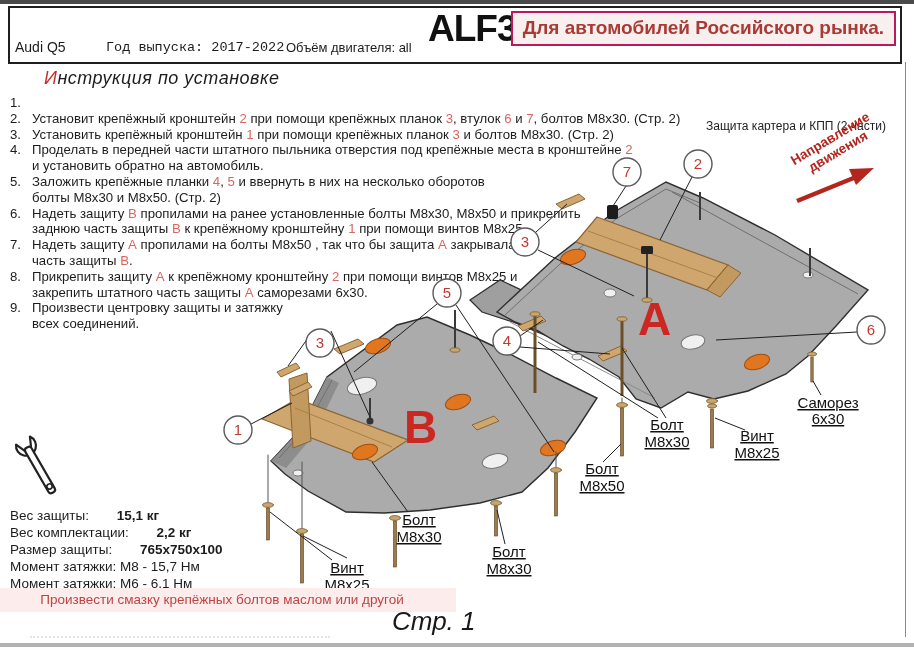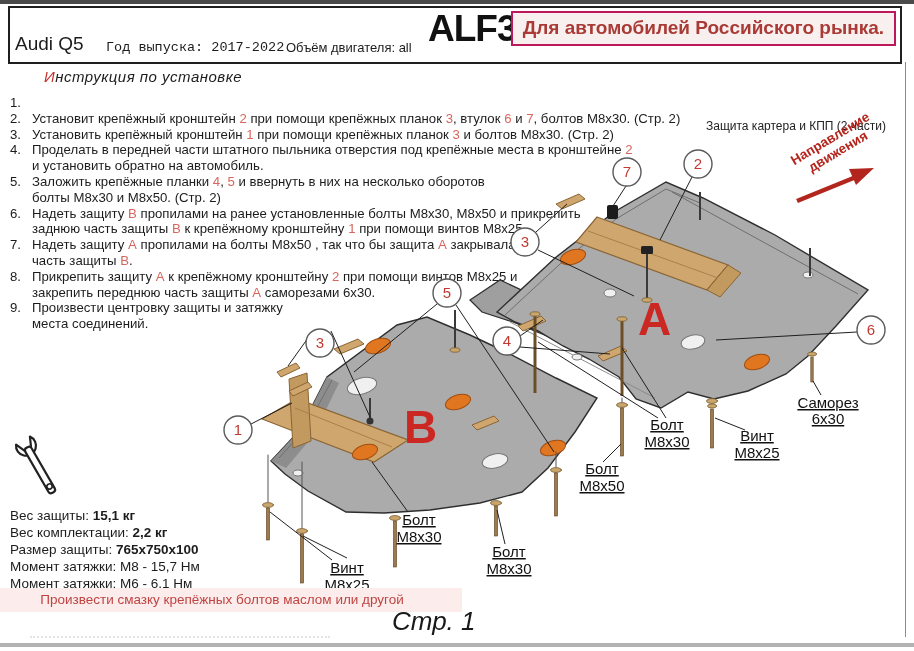--- a/index.html
+++ b/index.html
@@ -12,51 +12,51 @@
   .right-edge{position:absolute;left:905px;top:62px;width:1px;height:575px;background:#8a8a8a;}
 
   
   .header-box{position:absolute;left:8px;top:6px;width:890px;height:54px;border:2px solid #1f1f1f;background:#fff;}
   .part-number{position:absolute;left:418px;top:0px;font-size:37px;font-weight:bold;letter-spacing:-1px;color:#111;}
   .market-box{
     position:absolute;right:4px;top:3px;padding:4px 10px 5px 10px;
     border:2px solid #be185d;background:#f8f0ef;color:#a93a35;
     font-size:19px;font-weight:bold;white-space:nowrap;
   }
-  .hdr-model{position:absolute;left:5px;bottom:7px;font-size:19px;}
+  .hdr-model{position:absolute;left:5px;bottom:7px;font-size:14px;}
   .hdr-year{position:absolute;left:96px;bottom:7px;font-size:13.5px;font-family:Liberation Mono, monospace;}
   .hdr-engine{position:absolute;left:276px;bottom:7px;font-size:13px;}
 
   
-  .ins-title{position:absolute;left:44px;top:68px;font-size:15px;font-style:italic;color:#1d1d1d;letter-spacing:.5px;}
+  .ins-title{position:absolute;left:44px;top:68px;font-size:18px;font-style:italic;color:#1d1d1d;letter-spacing:.5px;}
   .ins-title .red{color:#c0302a;}
   .ins-list{position:absolute;left:10px;top:95px;width:680px;font-size:13.2px;line-height:15.8px;}
   .ins-item{display:flex;white-space:nowrap;}
   .ins-num{width:20px;flex:0 0 20px;}
   .ins-text{padding-left:2px;}
   .red-ref{color:#d9665e;}
 
   
   .diagram-caption{position:absolute;left:706px;top:91px;font-size:12px;color:#222;margin-top:28px;}
 
   
   .direction-label{
     position:absolute;left:770px;top:130px;width:128px;text-align:center;
     color:#b3261e;font-size:13.5px;font-weight:bold;line-height:15px;
     transform:rotate(-31deg);
   }
 
   
   .specs{position:absolute;left:10px;top:507px;font-size:13.5px;line-height:17px;}
-  .specs .b{font-weight:bold;}
+  .specs .b{font-weight:bold;margin-left:24px;}
 
   
   .warning{
     position:absolute;left:0px;top:588px;width:444px;background:#fcecec;
-    color:#bf4340;font-size:13.5px;line-height:17px;text-align:center;padding:3px 18px 4px 0;
+    color:#bf4340;font-size:13.5px;line-height:17px;text-align:center;padding:3px 12px 4px 0;
   }
 
   .page-number{position:absolute;left:392px;top:606px;font-size:26px;font-style:italic;color:#191919;}
   .watermark-smudge{position:absolute;left:30px;top:636px;width:300px;border-top:2px dotted #d8d2d2;opacity:.6;}
 
   .diagram-svg{position:absolute;left:0;top:0;}
   .callout-num{font-size:15px;fill:#c23b32;font-family:"Liberation Sans",sans-serif;}
   .bolt-label{font-size:15px;fill:#111;font-family:"Liberation Sans",sans-serif;text-decoration:underline;}
   .plate-letter{font-size:46px;font-weight:bold;fill:#cc2823;font-family:"Liberation Sans",sans-serif;}
 </style>
@@ -98,25 +98,25 @@
       <div class="ins-item">
         <div class="ins-num">6.</div>
         <div class="ins-text"><span>Надеть защиту </span><span class="red-ref">В</span><span> пропилами на ранее установленные болты М8х30, М8х50 и прикрепить</span><br><span>заднюю часть защиты </span><span class="red-ref">В</span><span> к крепёжному кронштейну </span><span class="red-ref">1</span><span> при помощи винтов М8х25.</span></div>
       </div>
       <div class="ins-item">
         <div class="ins-num">7.</div>
         <div class="ins-text"><span>Надеть защиту </span><span class="red-ref">А</span><span> пропилами на болты М8х50 , так что бы защита </span><span class="red-ref">А</span><span> закрывала</span><br><span>часть защиты </span><span class="red-ref">В</span><span>.</span></div>
       </div>
       <div class="ins-item">
         <div class="ins-num">8.</div>
-        <div class="ins-text"><span>Прикрепить защиту </span><span class="red-ref">А</span><span> к крепёжному кронштейну </span><span class="red-ref">2</span><span> при помощи винтов М8х25 и</span><br><span>закрепить переднюю часть защиты </span><span class="red-ref">А</span><span> саморезами 6х30.</span></div>
+        <div class="ins-text"><span>Прикрепить защиту </span><span class="red-ref">А</span><span> к крепёжному кронштейну </span><span class="red-ref">2</span><span> при помощи винтов М8х25 и</span><br><span>закрепить штатного часть защиты </span><span class="red-ref">А</span><span> саморезами 6х30.</span></div>
       </div>
       <div class="ins-item">
         <div class="ins-num">9.</div>
-        <div class="ins-text"><span>Произвести центровку защиты и затяжку</span><br><span>места соединений.</span></div>
+        <div class="ins-text"><span>Произвести центровку защиты и затяжку</span><br><span>всех соединений.</span></div>
       </div>
     </div>
 
   <div class="diagram-caption">Защита картера и КПП (2 части)</div>
 
   <div class="direction-label">
     <span>Направление</span><br><span>движения</span>
   </div>
 
   <svg class="diagram-svg" width="914" height="651" viewBox="0 0 914 651">

